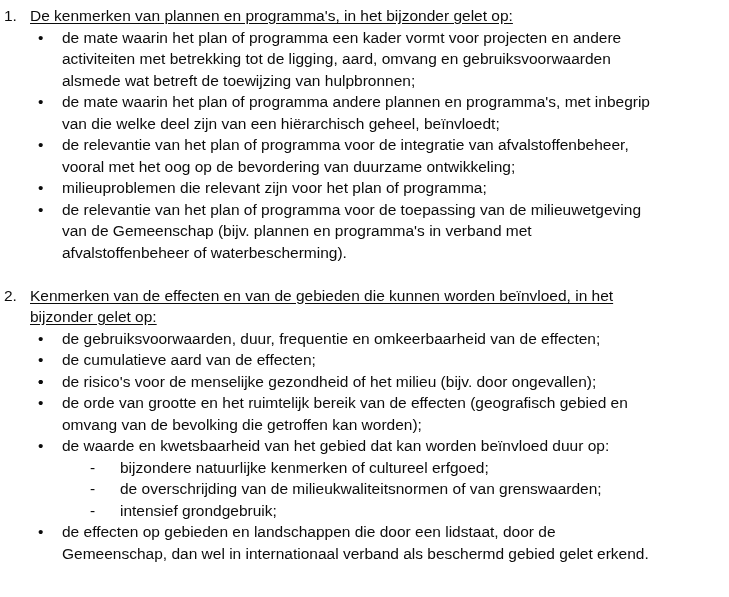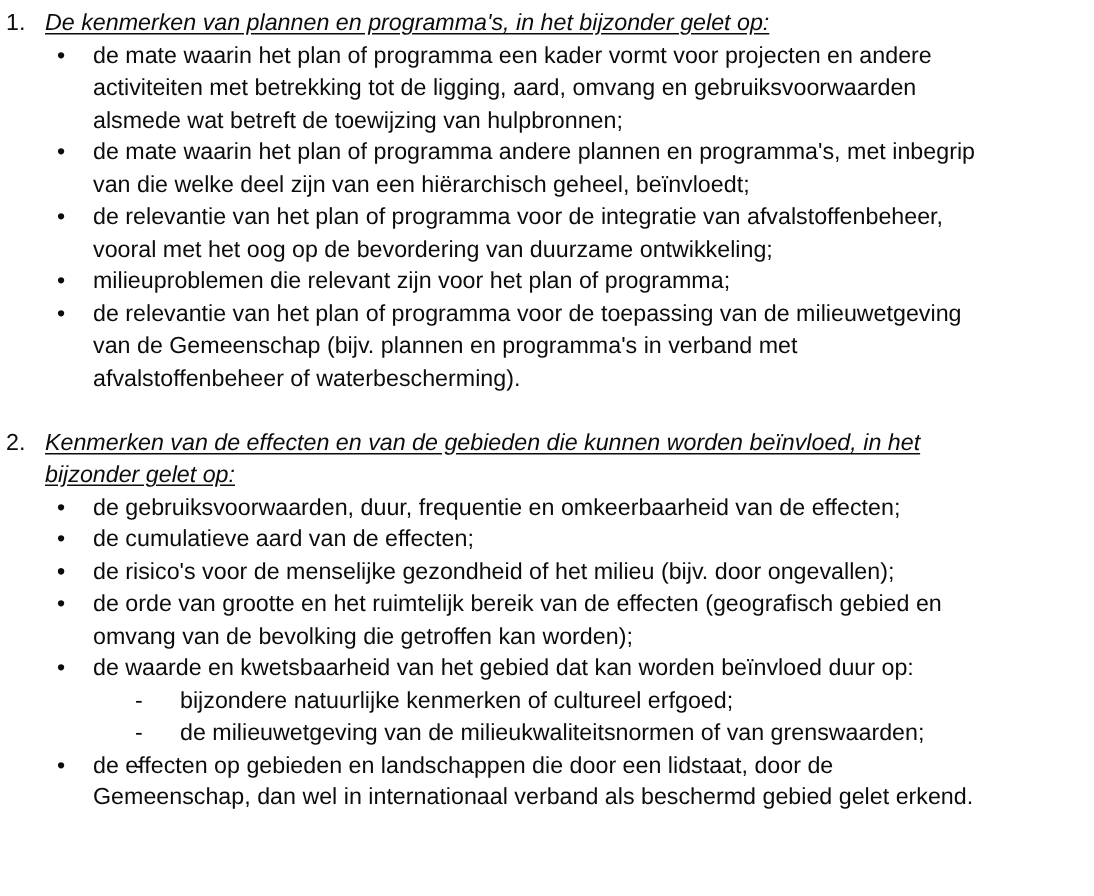--- a/index.html
+++ b/index.html
@@ -20,21 +20,20 @@
     background: #ffffff;
   }
   .numbered-item { display: flex; }
   .numbered-item + .numbered-item { margin-top: 21.5px; }
   .item-number { flex: 0 0 26px; width: 26px; }
   .item-content { flex: 1 1 auto; min-width: 0; }
   .item-heading {
     text-decoration: underline;
     text-underline-offset: 2px;
     white-space: pre-line;
-    font-style: italic;
   }
   ul.bullet-list, ul.sub-list { list-style: none; }
   li.bullet-item { position: relative; padding-left: 32px; }
   li.bullet-item > .bullet-marker {
     position: absolute;
     left: 8px;
     top: 0;
   }
   li.sub-item { position: relative; padding-left: 58px; }
   li.sub-item > .dash-marker {
@@ -113,24 +112,25 @@
         <li class="bullet-item">
           <span class="bullet-marker">•</span>
           <span class="li-text">de waarde en kwetsbaarheid van het gebied dat kan worden beïnvloed duur op:</span>
           <ul class="sub-list">
             <li class="sub-item">
               <span class="dash-marker">-</span>
               <span class="li-text">bijzondere natuurlijke kenmerken of cultureel erfgoed;</span>
             </li>
             <li class="sub-item">
               <span class="dash-marker">-</span>
-              <span class="li-text">de milieuwetgeving van de milieukwaliteitsnormen of van grenswaarden;</span>
+              <span class="li-text">de overschrijding van de milieukwaliteitsnormen of van grenswaarden;</span>
             </li>
             <li class="sub-item">
               <span class="dash-marker">-</span>
+              <span class="li-text">intensief grondgebruik;</span>
             </li>
           </ul>
         </li>
         <li class="bullet-item">
           <span class="bullet-marker">•</span>
           <span class="li-text">de effecten op gebieden en landschappen die door een lidstaat, door de
 Gemeenschap, dan wel in internationaal verband als beschermd gebied gelet erkend.</span>
         </li>
       </ul>
     </div>

